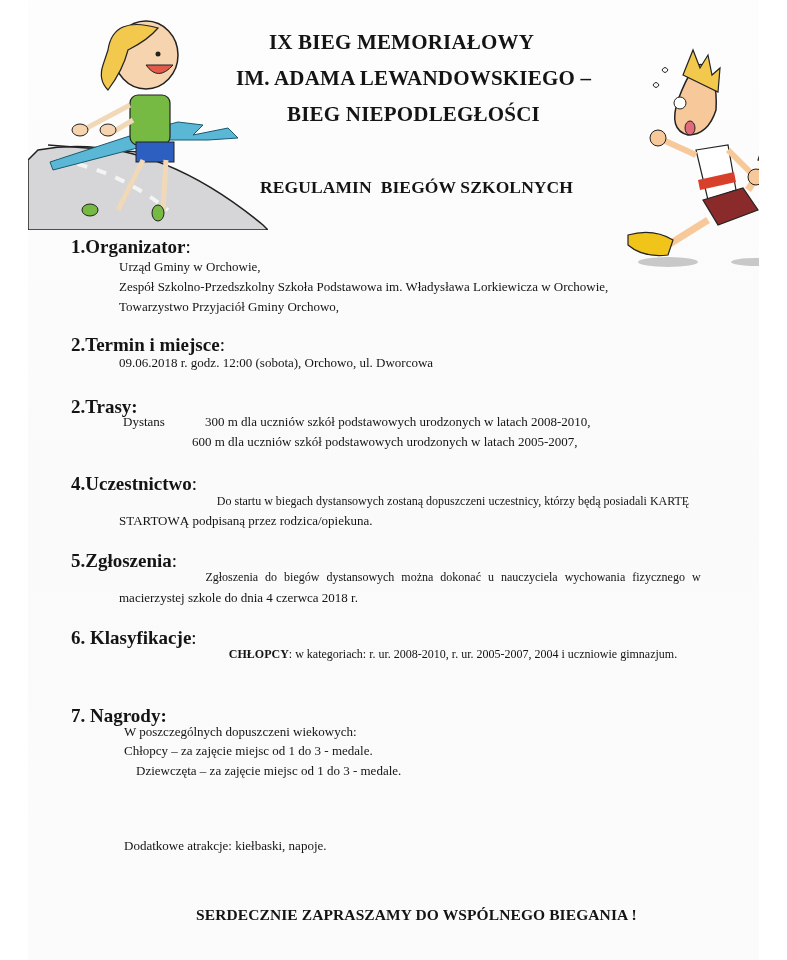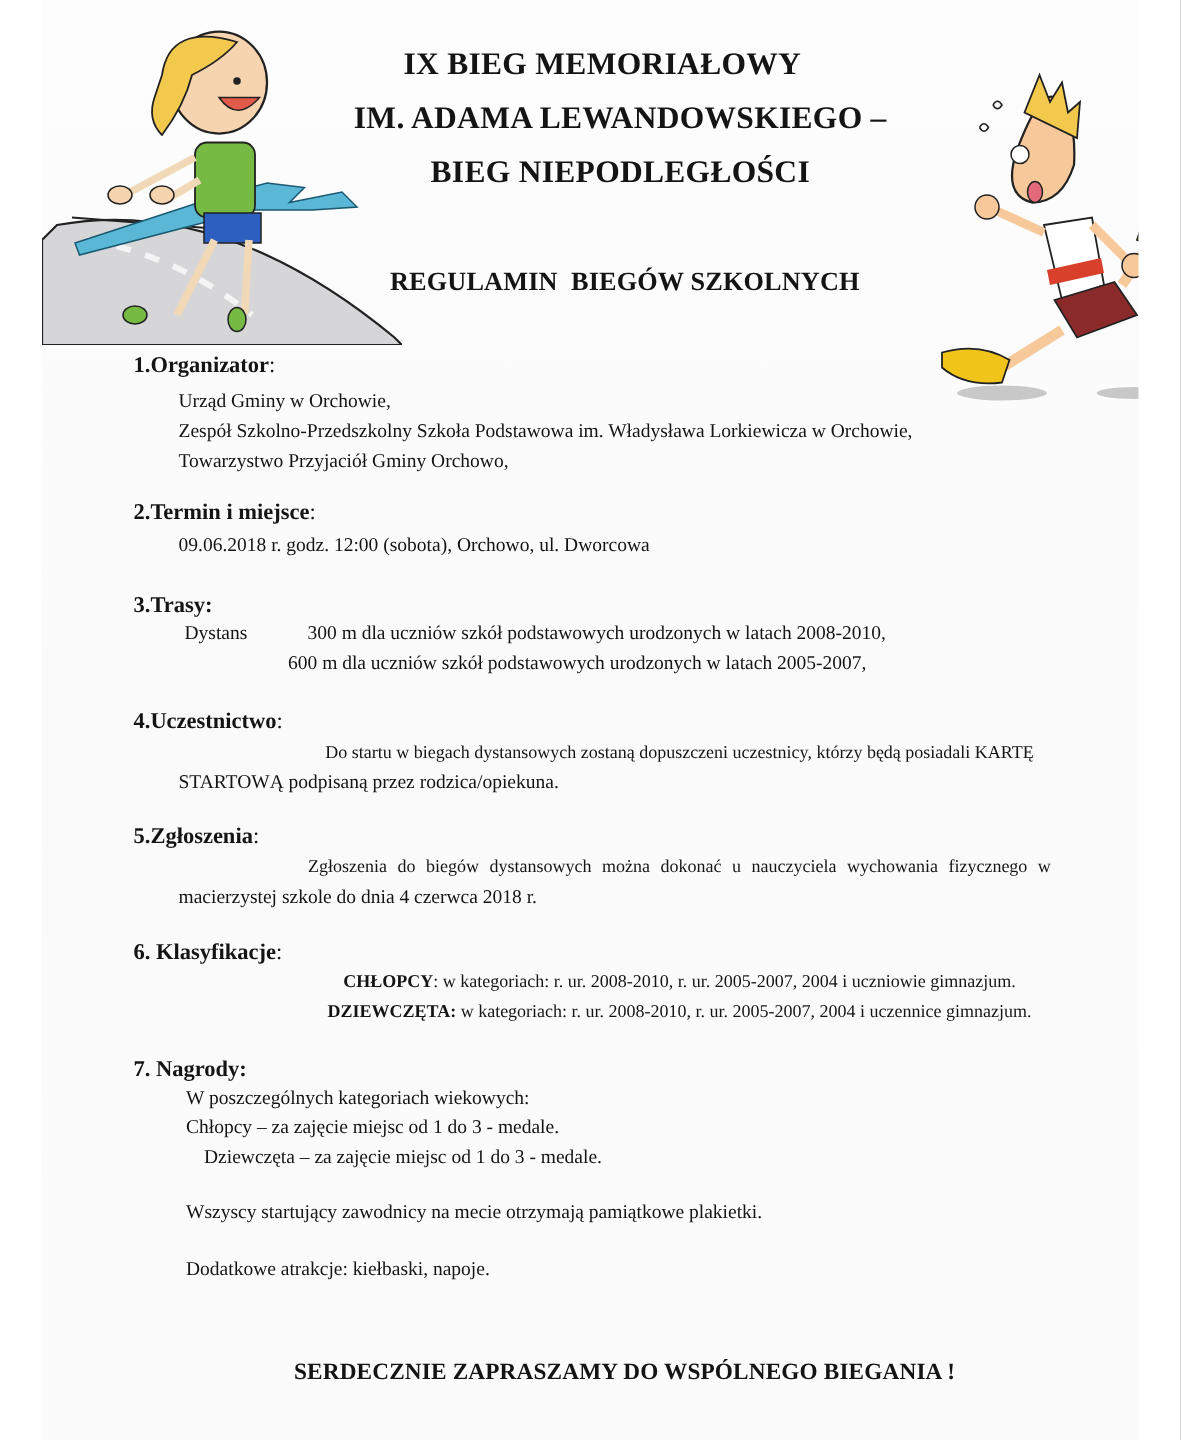--- a/index.html
+++ b/index.html
@@ -15,21 +15,21 @@
     border-right:2px solid #555;
     overflow:hidden;
     margin-left:28px;
   }
   .strip { position:absolute; left:759px; top:0; width:28px; height:960px; background:#fff; }
   .title-line { position:absolute; left:0; width:787px; text-align:center; font-weight:bold; font-size:21px; letter-spacing:0.2px; }
   .t1 { top:30px; left:-20px; }
   .t2 { top:66px; left:-8px; }
   .t3 { top:102px; left:-8px; }
   .reg { position:absolute; top:177px; left:232px; font-weight:bold; font-size:17.5px; letter-spacing:0.1px; white-space:pre; }
-  .sec { position:absolute; left:61px; font-size:15px; font-weight:bold; }
+  .sec { position:absolute; left:43px; font-size:19px; font-weight:bold; }
   .sec .colon { font-weight:normal; }
   .ln { position:absolute; font-size:13px; white-space:nowrap; }
   .in1 { left:91px; }
   .just { position:absolute; left:92px; width:666px; font-size:12px; white-space:nowrap; overflow:hidden;text-align:center; }
   .bold { font-weight:bold; }
   .footer { position:absolute; top:906px; left:168px; font-weight:bold; font-size:15.5px; letter-spacing:0.1px; }
   svg.art { position:absolute; }
 </style>
 </head>
 <body>
@@ -81,39 +81,37 @@
   <div class="reg">REGULAMIN  BIEGÓW SZKOLNYCH</div>
 
   <div class="sec" style="top:236px"><span>1.Organizator</span><span class="colon">:</span></div>
   <div class="ln in1" style="top:259px">Urząd Gminy w Orchowie,</div>
   <div class="ln in1" style="top:299px">Towarzystwo Przyjaciół Gminy Orchowo,</div>
   <div class="ln in1" style="top:279px">Zespół Szkolno-Przedszkolny Szkoła Podstawowa im. Władysława Lorkiewicza w Orchowie,</div>
 
   <div class="sec" style="top:334px"><span>2.Termin i miejsce</span><span class="colon">:</span></div>
   <div class="ln in1" style="top:355px">09.06.2018 r. godz. 12:00 (sobota), Orchowo, ul. Dworcowa</div>
 
-  <div class="sec" style="top:396px">3.Trasy:</div>
+  <div class="sec" style="top:396px">2.Trasy:</div>
   <div class="ln" style="top:414px;left:95px">Dystans</div>
   <div class="ln" style="top:414px;left:177px">300 m dla uczniów szkół podstawowych urodzonych w latach 2008-2010,</div>
   <div class="ln" style="top:434px;left:164px">600 m dla uczniów szkół podstawowych urodzonych w latach 2005-2007,</div>
 
   <div class="sec" style="top:473px"><span>4.Uczestnictwo</span><span class="colon">:</span></div>
   <div class="just" style="top:494px">Do startu w biegach dystansowych zostaną dopuszczeni uczestnicy, którzy będą posiadali KARTĘ</div>
   <div class="ln in1" style="top:513px">STARTOWĄ podpisaną przez rodzica/opiekuna.</div>
 
   <div class="sec" style="top:550px"><span>5.Zgłoszenia</span><span class="colon">:</span></div>
   <div class="just" style="top:570px;word-spacing:4px">Zgłoszenia do biegów dystansowych można dokonać u nauczyciela wychowania fizycznego w</div>
   <div class="ln in1" style="top:590px">macierzystej szkole do dnia 4 czerwca 2018 r.</div>
 
   <div class="sec" style="top:627px"><span>6. Klasyfikacje</span><span class="colon">:</span></div>
   <div class="just" style="top:647px"><span class="bold">CHŁOPCY</span><span>:</span><span> w kategoriach: r. ur. 2008-2010, r. ur. 2005-2007, 2004 i uczniowie gimnazjum.</span></div>
-  <div class="just" style="top:667px"><span class="bold">DZIEWCZĘTA:</span><span> w kategoriach: r. ur. 2008-2010, r. ur. 2005-2007, 2004 i uczennice gimnazjum.</span></div>
 
   <div class="sec" style="top:705px">7. Nagrody:</div>
-  <div class="ln in1" style="top:724px;left:96px">W poszczególnych kategoriach wiekowych:</div>
+  <div class="ln in1" style="top:724px;left:96px">W poszczególnych dopuszczeni wiekowych:</div>
   <div class="ln in1" style="top:743px;left:96px">Chłopcy –  za zajęcie miejsc od 1 do 3 - medale.</div>
   <div class="ln in1" style="top:763px;left:108px">Dziewczęta –  za zajęcie miejsc od 1 do 3 - medale.</div>
-  <div class="ln in1" style="top:800px;left:96px">Wszyscy startujący zawodnicy na mecie otrzymają pamiątkowe plakietki.</div>
   <div class="ln in1" style="top:838px;left:96px">Dodatkowe atrakcje: kiełbaski, napoje.</div>
 
   <div class="footer">SERDECZNIE ZAPRASZAMY DO WSPÓLNEGO BIEGANIA !</div>
 </div>
 <div class="strip"></div>
 
 </body></html>

